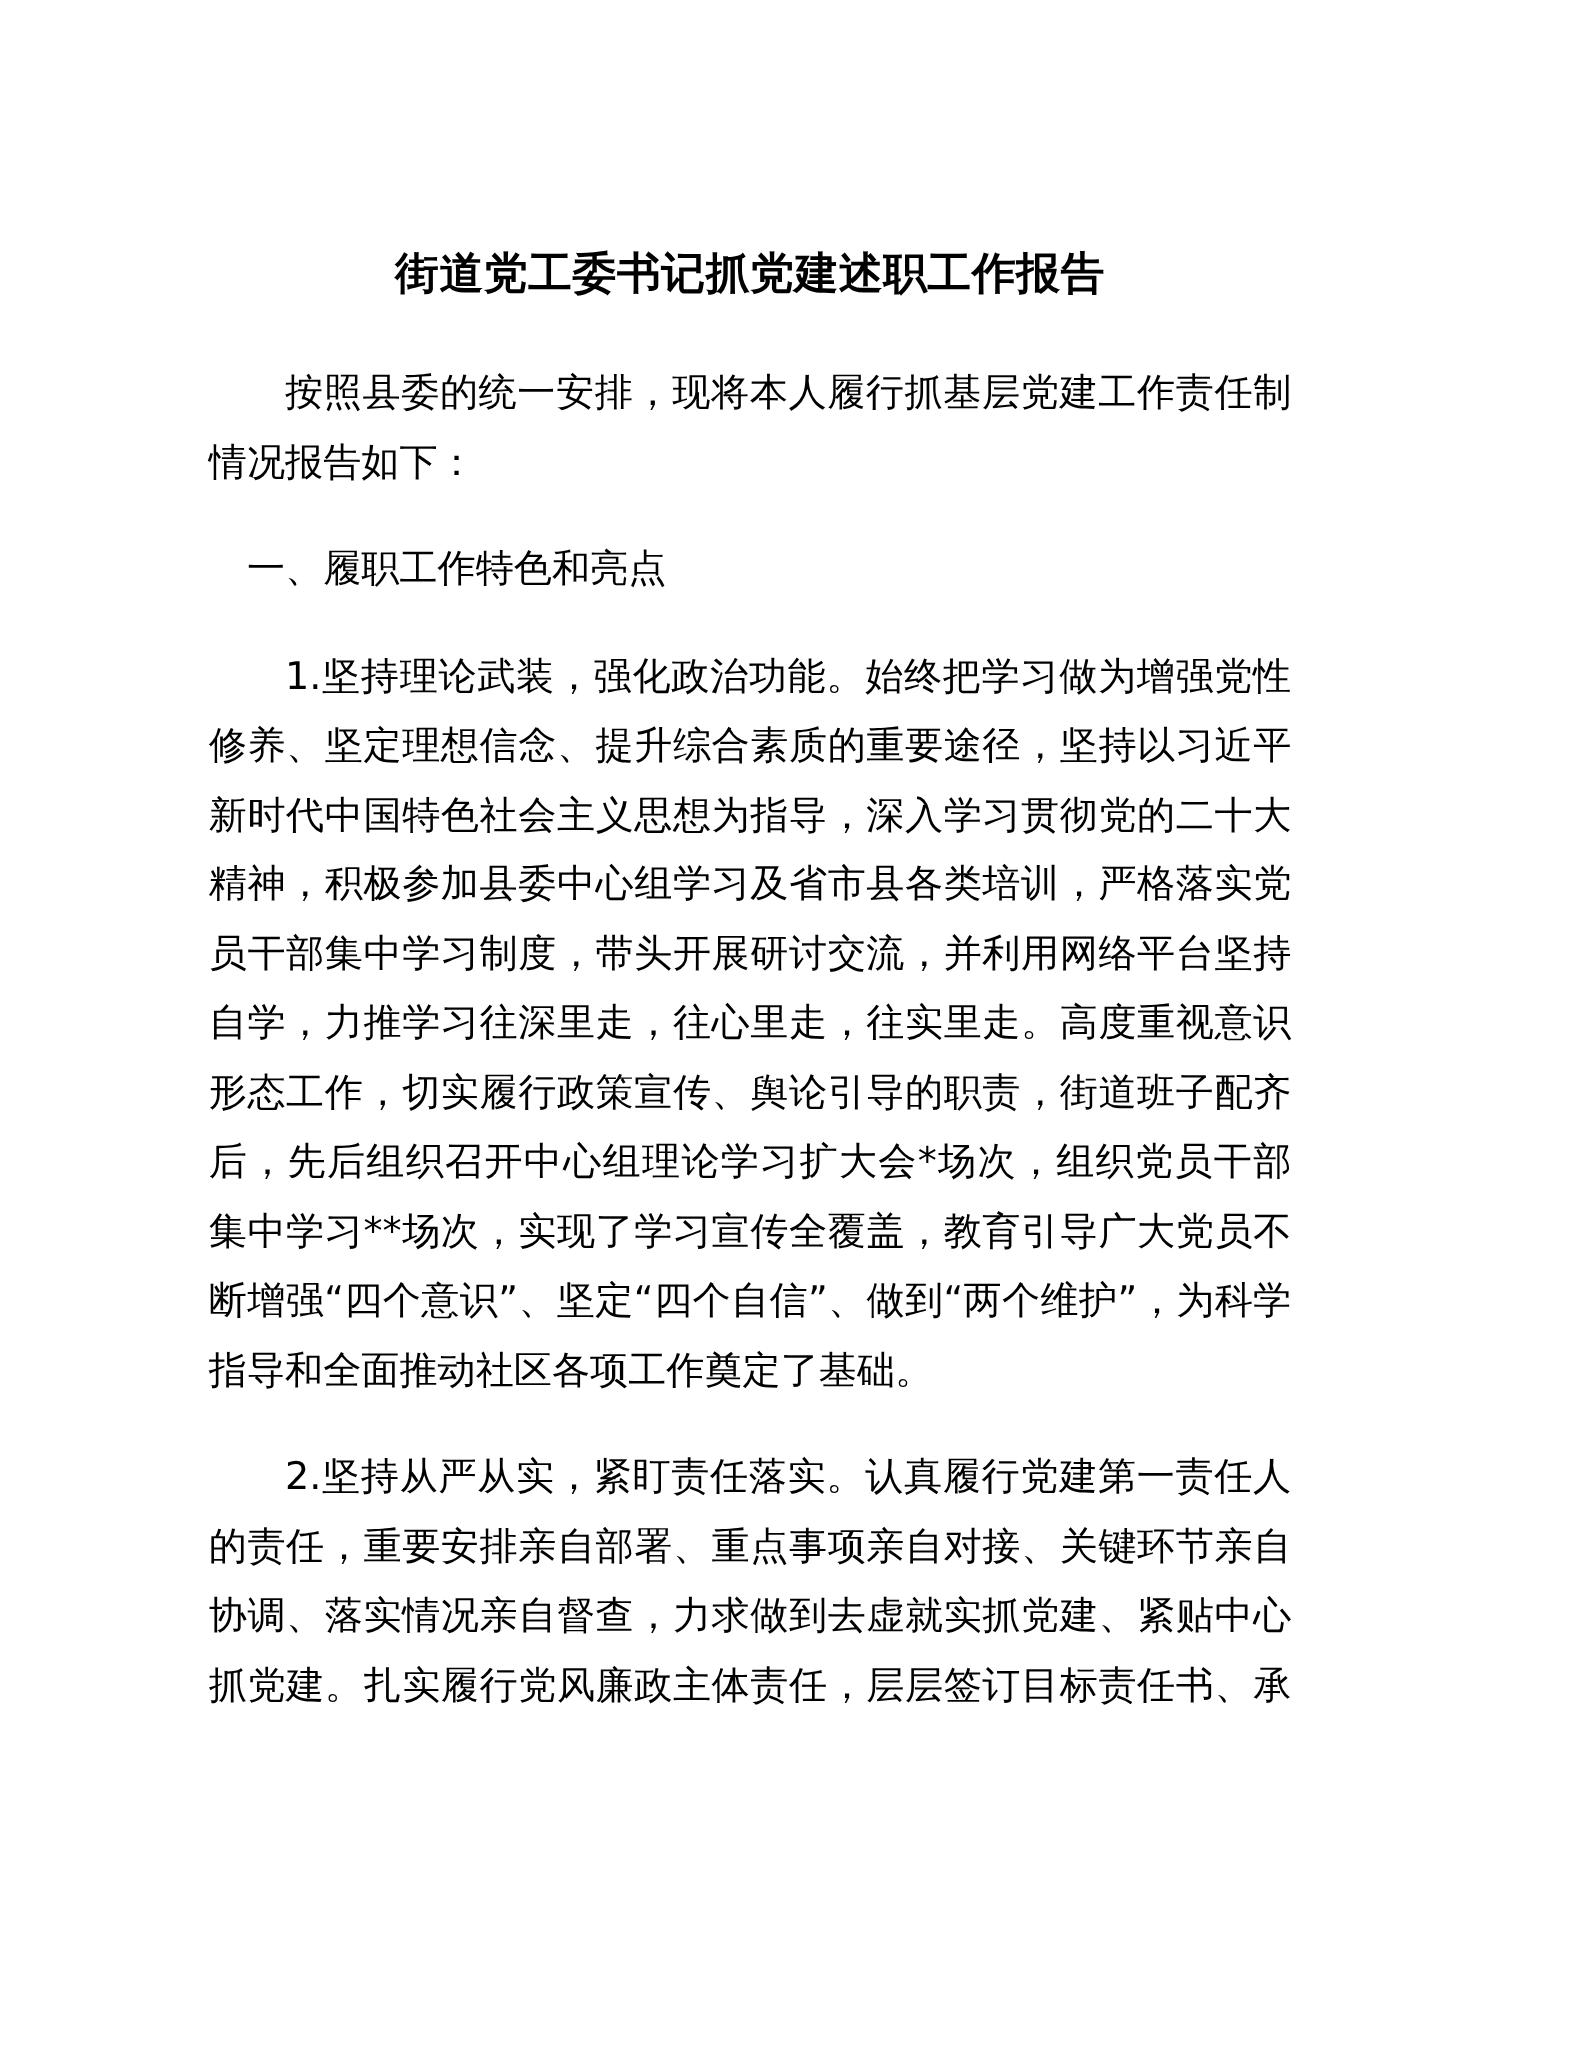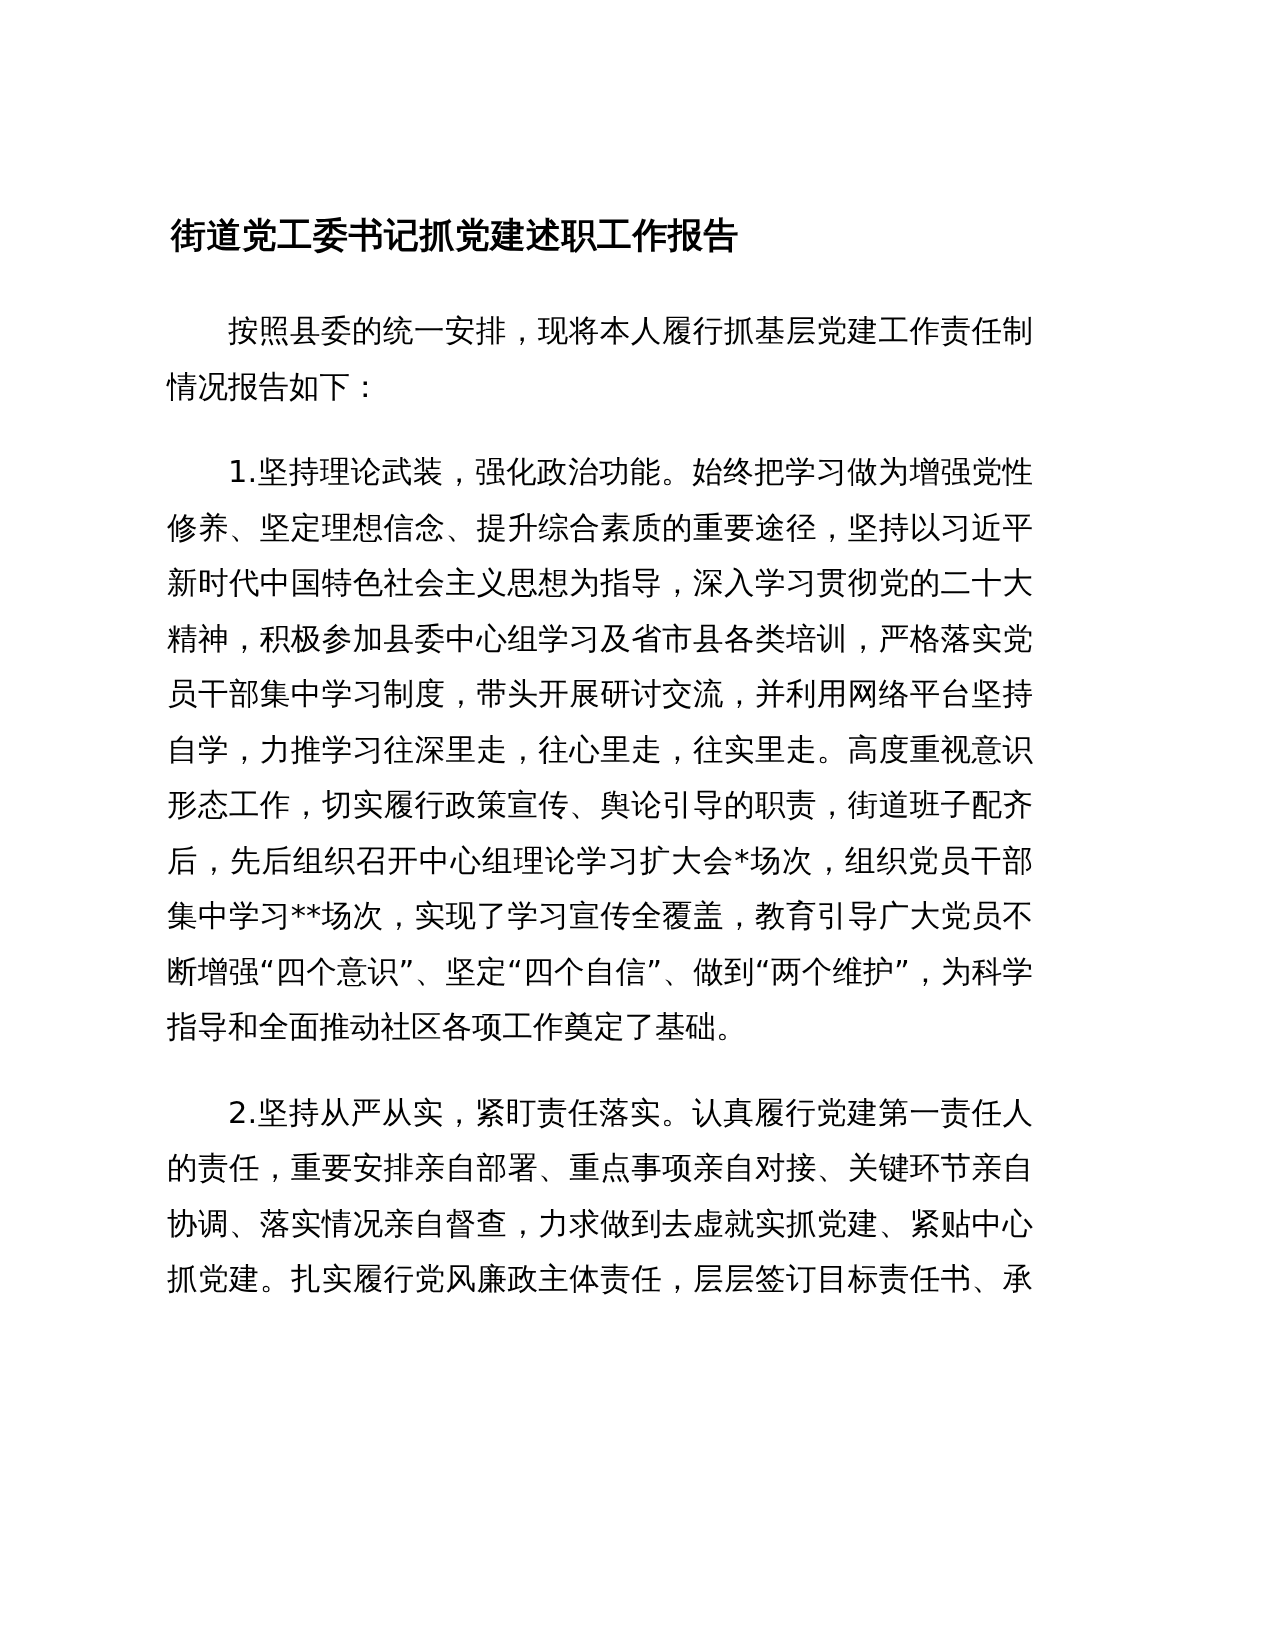--- a/index.html
+++ b/index.html
@@ -19,24 +19,24 @@
   }
   .content {
     position: absolute;
     left: 155px;
     top: 0;
     width: 890px;
   }
   .doc-title {
     font-size: 35px;
     font-weight: bold;
-    text-align: left;
+    text-align: center;
     letter-spacing: 0.5px;
     line-height: 1.35;
-    margin: 16px;
+    margin: 0;
     padding-top: 196px;
     padding-bottom: 0;
     white-space: nowrap;
   }
   .para {
     font-size: 30.5px;
     line-height: 55.5px;
     text-align: justify;
     text-justify: inter-ideograph;
     margin: 12px;
@@ -64,19 +64,20 @@
 </head>
 <body>
 
 <div class="page">
   <div class="content">
 
     <h1 class="doc-title">街道党工委书记抓党建述职工作报告</h1>
 
     <p class="para para-intro">按照县委的统一安排，现将本人履行抓基层党建工作责任制情况报告如下：</p>
 
+    <p class="para para-heading">一、履职工作特色和亮点</p>
 
     <p class="para para-body">1.坚持理论武装，强化政治功能。始终把学习做为增强党性修养、坚定理想信念、提升综合素质的重要途径，坚持以习近平新时代中国特色社会主义思想为指导，深入学习贯彻党的二十大精神，积极参加县委中心组学习及省市县各类培训，严格落实党员干部集中学习制度，带头开展研讨交流，并利用网络平台坚持自学，力推学习往深里走，往心里走，往实里走。高度重视意识形态工作，切实履行政策宣传、舆论引导的职责，街道班子配齐后，先后组织召开中心组理论学习扩大会*场次，组织党员干部集中学习**场次，实现了学习宣传全覆盖，教育引导广大党员不断增强“四个意识”、坚定“四个自信”、做到“两个维护”，为科学指导和全面推动社区各项工作奠定了基础。</p>
 
     <p class="para para-body para-clip">2.坚持从严从实，紧盯责任落实。认真履行党建第一责任人的责任，重要安排亲自部署、重点事项亲自对接、关键环节亲自协调、落实情况亲自督查，力求做到去虚就实抓党建、紧贴中心抓党建。扎实履行党风廉政主体责任，层层签订目标责任书、承诺书，定期开展廉政约谈，传导压力，防微杜渐。扎</p>
 
   </div>
 </div>
 
 </body></html>

